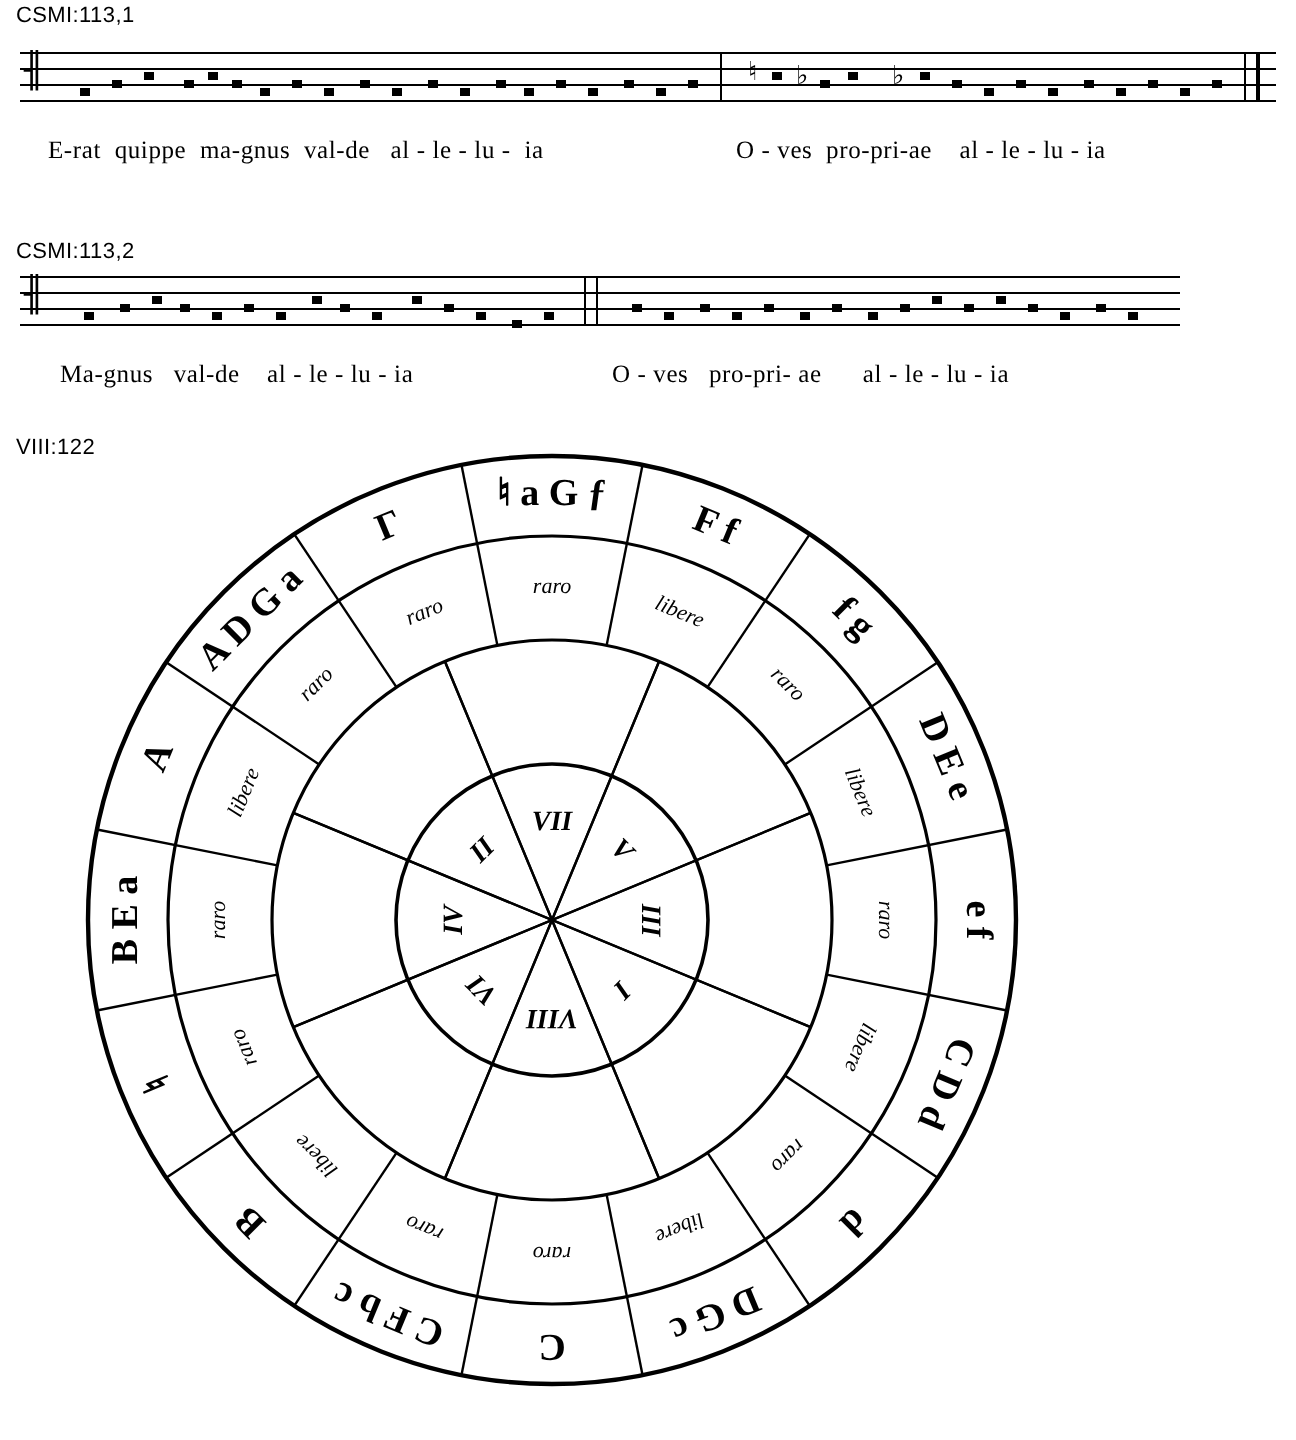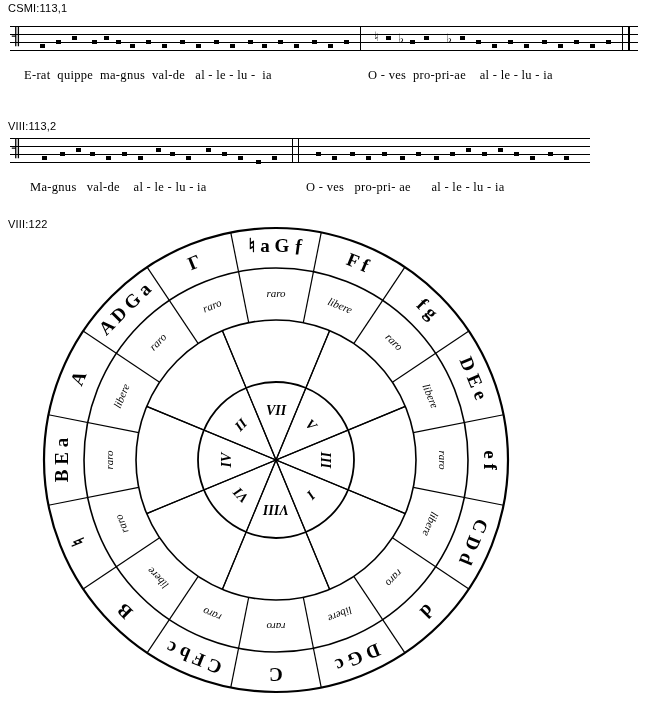--- a/index.html
+++ b/index.html
@@ -152,21 +152,21 @@
     <span class="nt" style="left:580px; top:18px;"></span>
     <span class="nt" style="left:596px; top:14px;"></span>
 
     <div class="bar" style="left:612px;"></div>
     <div class="bar thick" style="left:618px;"></div>
   </div>
   <div class="lyrics" style="left:14px; top:42px;">E-rat  quippe  ma-gnus  val-de   al - le - lu -  ia</div>
   <div class="lyrics" style="left:358px; top:42px;">O - ves  pro-pri-ae    al - le - lu - ia</div>
 </div>
 
-<div class="label" style="left:8px; top:120px;">VIII:113,2</div>
+<div class="label" style="left:8px; top:120px;">CSMI:113,2</div>
 
 <div class="chant" style="left:10px; top:138px; width:600px;">
   <div class="staff-box" style="width:580px;">
     <div class="staff-line l0"></div>
     <div class="staff-line l1"></div>
     <div class="staff-line l2"></div>
     <div class="staff-line l3"></div>
 
     <span class="clef" style="left:2px; top:2px;">╢</span>
 

